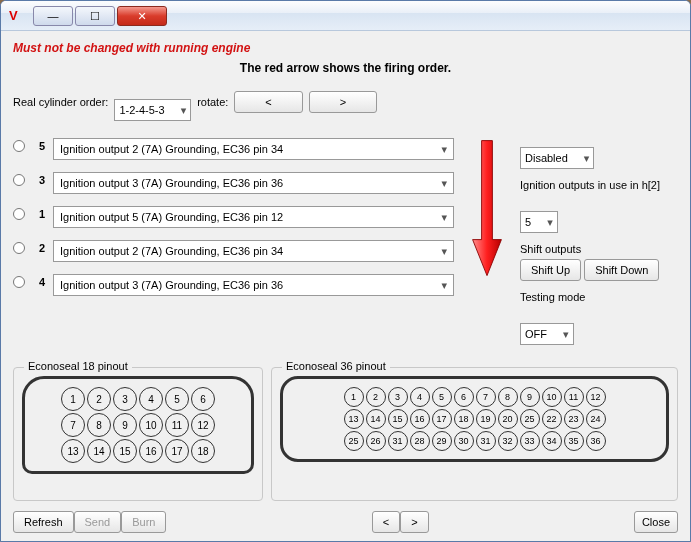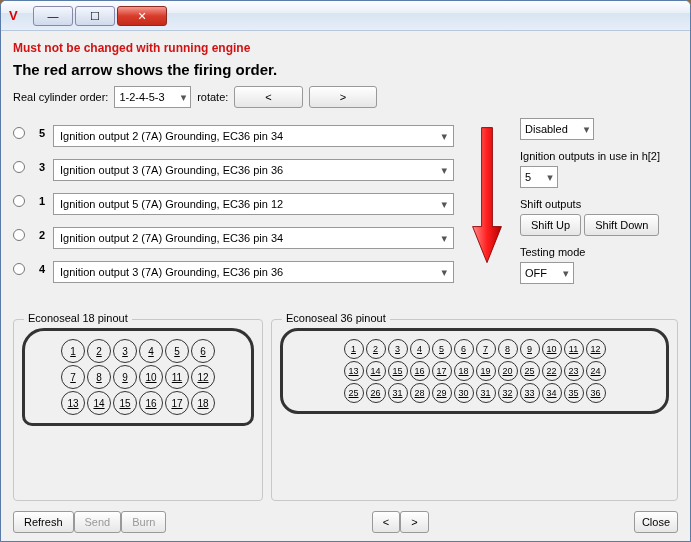--- a/index.html
+++ b/index.html
@@ -7,26 +7,26 @@
 
   .window { width: 691px; height: 542px; background: #fff; border: 1px solid #5a7aa8; border-radius: 6px 6px 0 0; overflow: hidden; position: relative; }
   .titlebar { height: 30px; background: linear-gradient(to bottom, #fdfdfe 0%, #eaf0f8 40%, #d8e4f2 41%, #e6eef8 100%); display: flex; align-items: center; padding: 0 2px 0 8px; border-bottom: 1px solid #b8c8dc; }
   .app-icon { width: 16px; height: 16px; margin-right: 6px; color: #d00; font-weight: bold; font-size: 13px; }
   .title { flex: 1; color: #222; }
   .winbtn { width: 40px; height: 20px; margin-left: 2px; border-radius: 3px; border: 1px solid #88a; background: linear-gradient(#f4f7fc,#cfdaec); text-align:center; line-height:18px; font-size:11px; }
   .winbtn.close { width: 50px; background: linear-gradient(#f49a8f,#d93c2b,#c42a1a); color:#fff; border-color:#8b2a1f; }
 
   .client { padding: 8px 12px 8px 12px; background: #f0f0f0; height: calc(100% - 30px); display:flex; flex-direction:column; }
 
-  .warn { color: #d21212; font-weight: bold; margin: 2px 0 6px 0; font-size: 12px; }
-  .subhead { font-weight: bold; margin-bottom: 8px; font-size: 15px; }
+  .warn { color: #d21212; font-weight: bold; margin: 2px 0 6px 0; font-size: 12px; font-style: italic; }
+  .subhead { font-weight: bold; margin-bottom: 8px; font-size: 12px; text-align: center; }
 
   .cyl-row { display:flex; align-items:center; gap:6px; margin-bottom:10px; }
   .lbl { }
-  .dd { background:#fff; border:1px solid #999; padding:2px 4px; display:inline-flex; align-items:center; gap:16px; height:22px; }
+  .dd { background:#fff; border:1px solid #999; padding:2px 4px; display:inline-flex; align-items:center; gap:16px; height:22px;margin-top:16px; }
   .dd .arrow { color:#555; }
   .btn { background: linear-gradient(#fff,#e6e6e6); border:1px solid #999; border-radius:3px; padding:3px 7px; height:22px; line-height:14px; }
   .btn.small { padding:3px 10px; }
   .btn.disabled { color:#999; }
   .btn.wide { padding:3px 30px; }
 
   .midwrap { display:flex; gap:8px; flex:0 0 auto; }
   .leftcol { flex:1; }
   .arrowcol { width:50px; display:flex; align-items:flex-start; justify-content:center; padding-top:6px; }
   .rightcol { width:158px; }
@@ -36,21 +36,21 @@
   .num { width:12px; font-weight:bold; text-align:right; }
   .sel { flex:1; background:#fff; border:1px solid #999; padding:3px 6px; display:flex; justify-content:space-between; align-items:center; height:22px;margin-top:7px; }
   .sel .arrow { color:#555; }
 
   
   .bigarrow { width:36px; }
 
   .group { margin-bottom:10px; }
   .group-lbl { margin-bottom:4px; }
 
-  .pinouts { display:flex; gap:8px; margin-top:25px; flex:1;text-decoration:underline; }
+  .pinouts { display:flex; gap:8px; margin-top:12px; flex:1; }
   .fieldset { border:1px solid #c8c8c8; border-radius:4px; padding:8px 8px 10px 8px; position:relative; background:#f0f0f0; flex-basis: 250px;}
   .fieldset.wide { flex:1; }
   .legend { position:absolute; top:-8px; left:10px; background:#f0f0f0; padding:0 4px; }
 
   .connector { border:3px solid #333; border-radius:18px; padding:8px 8px; }
   .connector.narrow { border-radius: 22px 22px 10px 10px; }
   .pinrow { display:flex; gap:2px; justify-content:center; }
   .pinrow + .pinrow { margin-top:2px; }
   .pin { width:24px; height:24px; border:1.5px solid #333; border-radius:50%; display:flex; align-items:center; justify-content:center; font-size:10px; }
   .pin.s { width:20px; height:20px; font-size:9px; }

